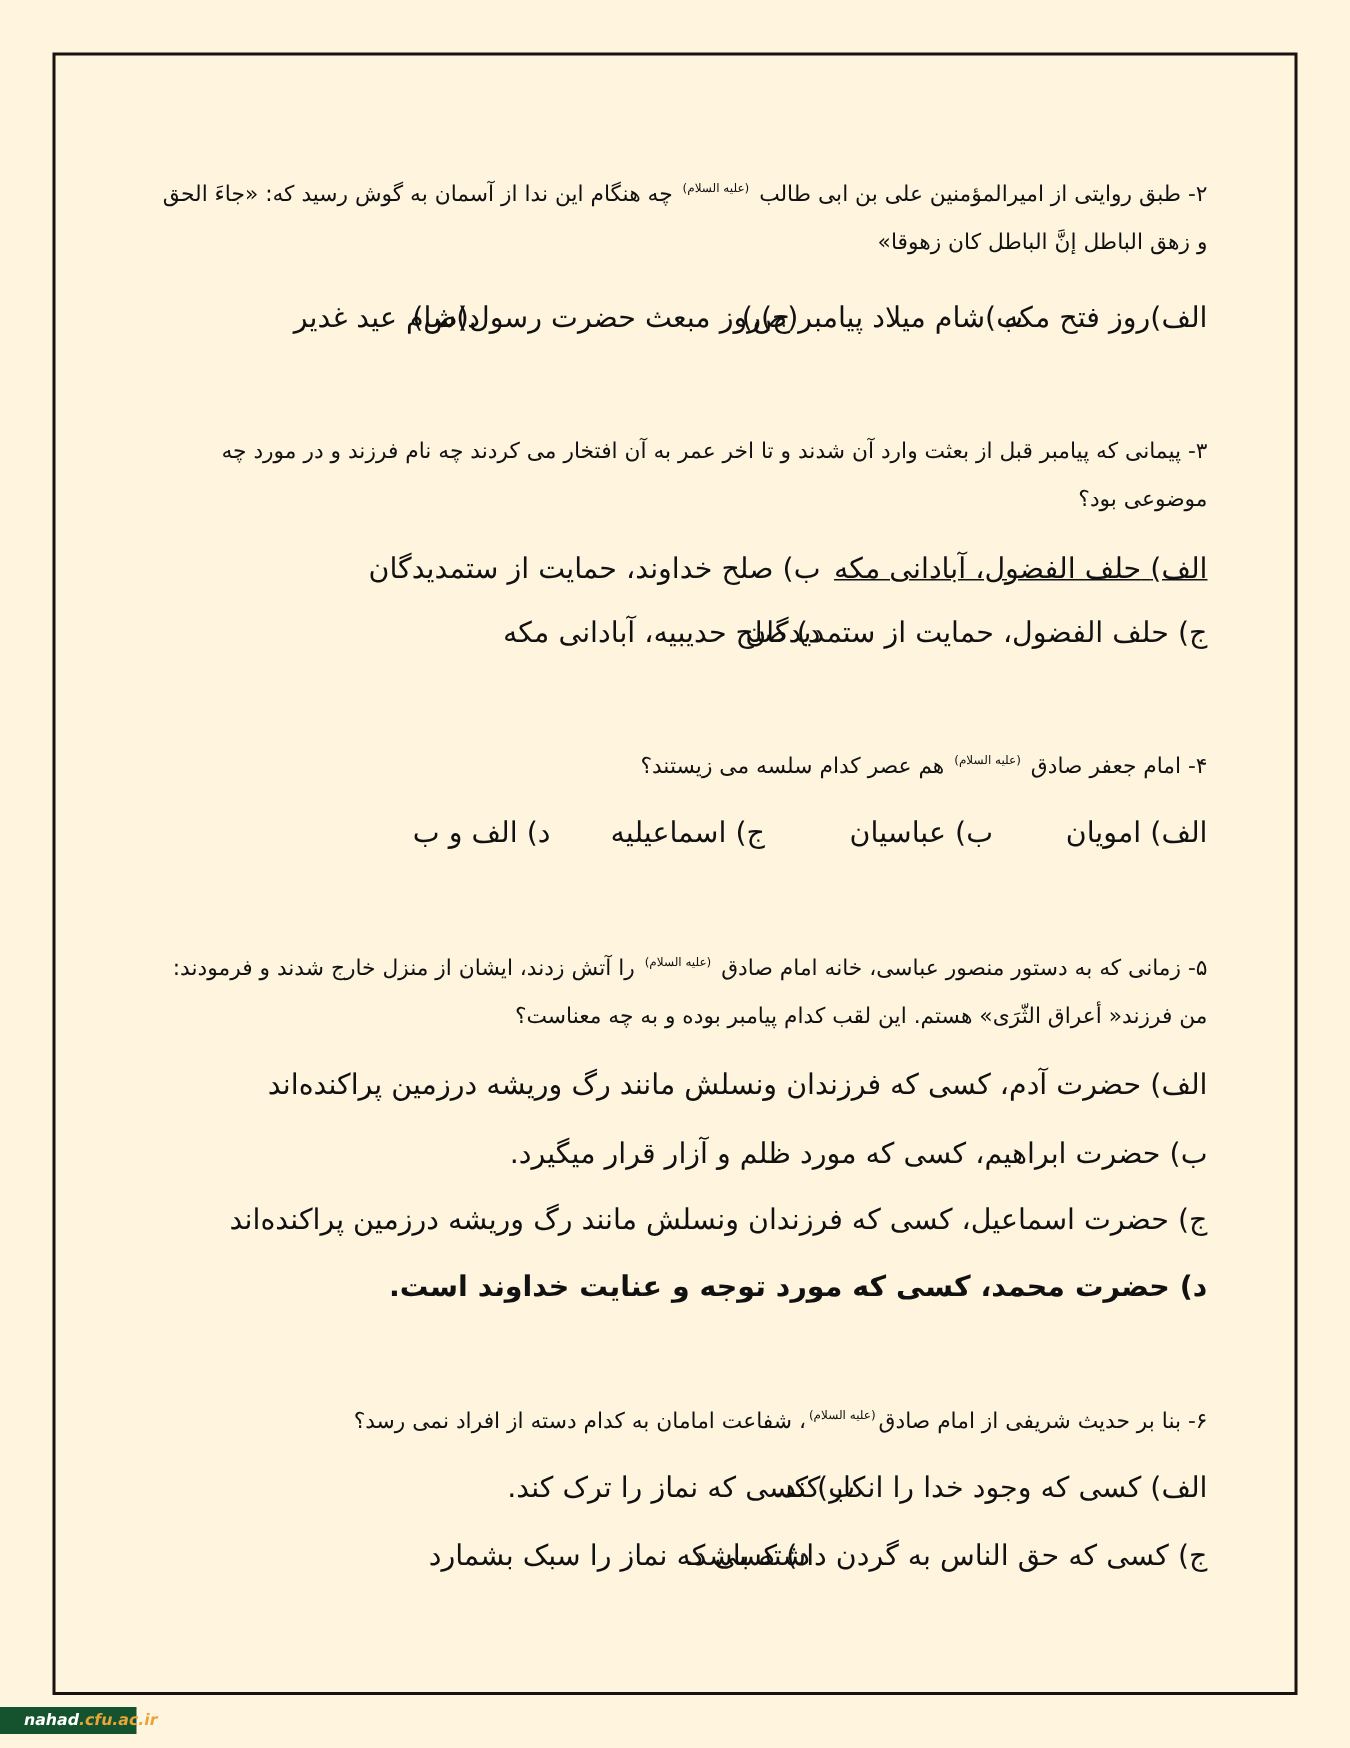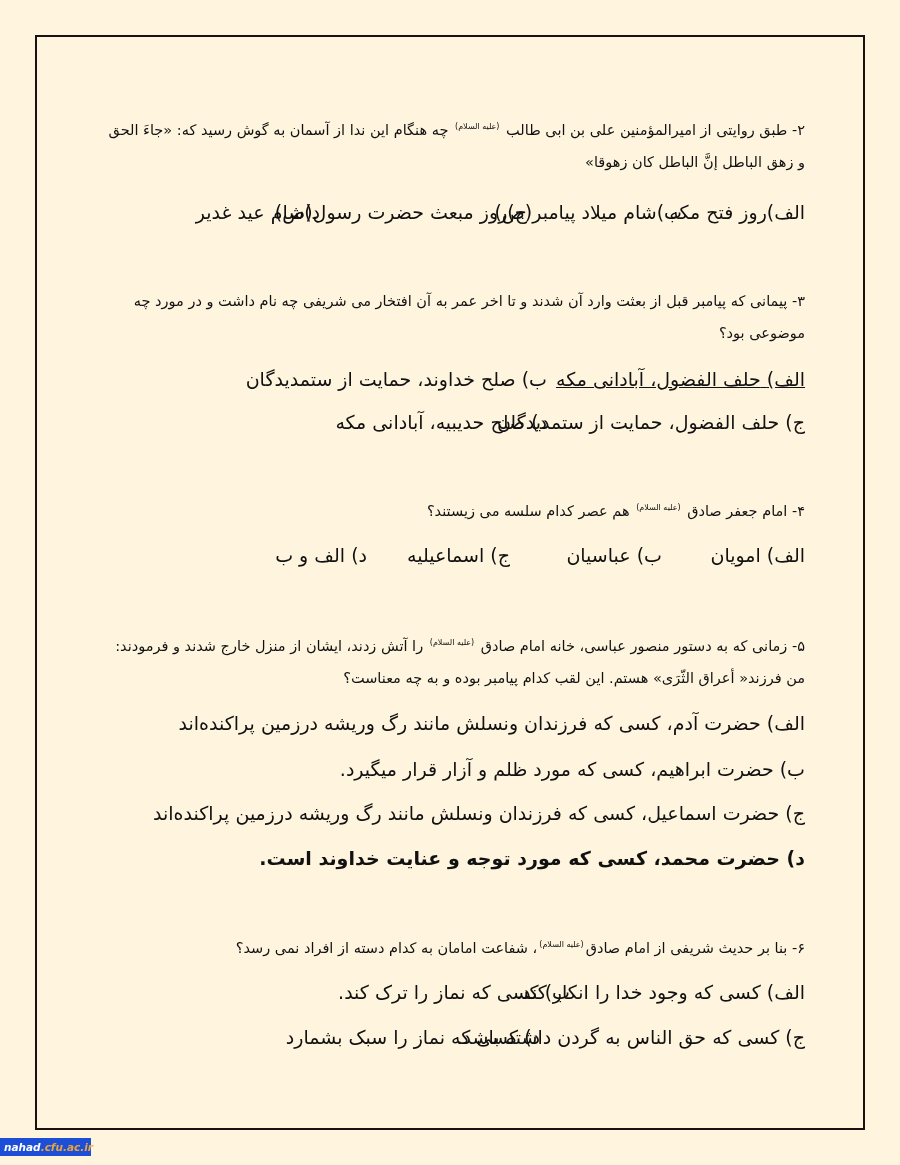--- a/index.html
+++ b/index.html
@@ -41,27 +41,27 @@
       line-height: 0;
       margin: 0 2px;
     }
     .opt-row { position: absolute; right: 0; left: 0; height: 30px; white-space: nowrap; }
     .opt { position: absolute; top: 0; white-space: nowrap; font-size: 19px; line-height: 30px; direction: rtl; }
     .watermark {
       position: absolute;
       left: 0; top: 1138px;
       height: 18px;
       width: 91px;
-      background: #1d4ed8;
+      background: #14532d;
       font-family: "DejaVu Sans", sans-serif;
       font-weight: bold;
       font-style: italic;
       font-size: 10.5px;
       line-height: 18px;
-      padding-left: 4px;
+      padding-left: 16px;
       color: #fff;
       white-space: nowrap;
     }
     .watermark .domain { color: #e8a53a; }
   </style>
 </head>
 <body>
 
 <div class="frame"></div>
 
@@ -79,21 +79,21 @@
       <span class="opt" style="right:0;"><span>الف)</span><span>روز فتح مکه</span></span>
       <span class="opt" style="right:123px;"><span>ب)</span><span>شام میلاد پیامبر(ص)</span></span>
       <span class="opt" style="right:278px;"><span>ج)</span><span>روز مبعث حضرت رسول(ص)</span></span>
       <span class="opt" style="right:485px;"><span>د)</span><span>شام عید غدیر</span></span>
     </div>
   </div>
 
   <div class="q" style="top:285px;">
     <div class="line" style="top:0;">
       <span>۳-</span>
-      <span>پیمانی که پیامبر قبل از بعثت وارد آن شدند و تا اخر عمر به آن افتخار می شریفی چه نام داشت و در مورد چه</span>
+      <span>پیمانی که پیامبر قبل از بعثت وارد آن شدند و تا اخر عمر به آن افتخار می کردند چه نام فرزند و در مورد چه</span>
     </div>
     <div class="line" style="top:32px;">موضوعی بود؟</div>
     <div class="opt-row" style="top:79px;">
       <span class="opt" style="right:0;text-decoration:underline;"><span>الف)</span> <span>حلف الفضول، آبادانی مکه</span></span>
       <span class="opt" style="right:258px;"><span>ب)</span> <span>صلح خداوند، حمایت از ستمدیدگان</span></span>
     </div>
     <div class="opt-row" style="top:122px;">
       <span class="opt" style="right:0;"><span>ج)</span> <span>حلف الفضول، حمایت از ستمدیدگان</span></span>
       <span class="opt" style="right:258px;"><span>د)</span> <span>صلح حدیبیه، آبادانی مکه</span></span>
     </div>

